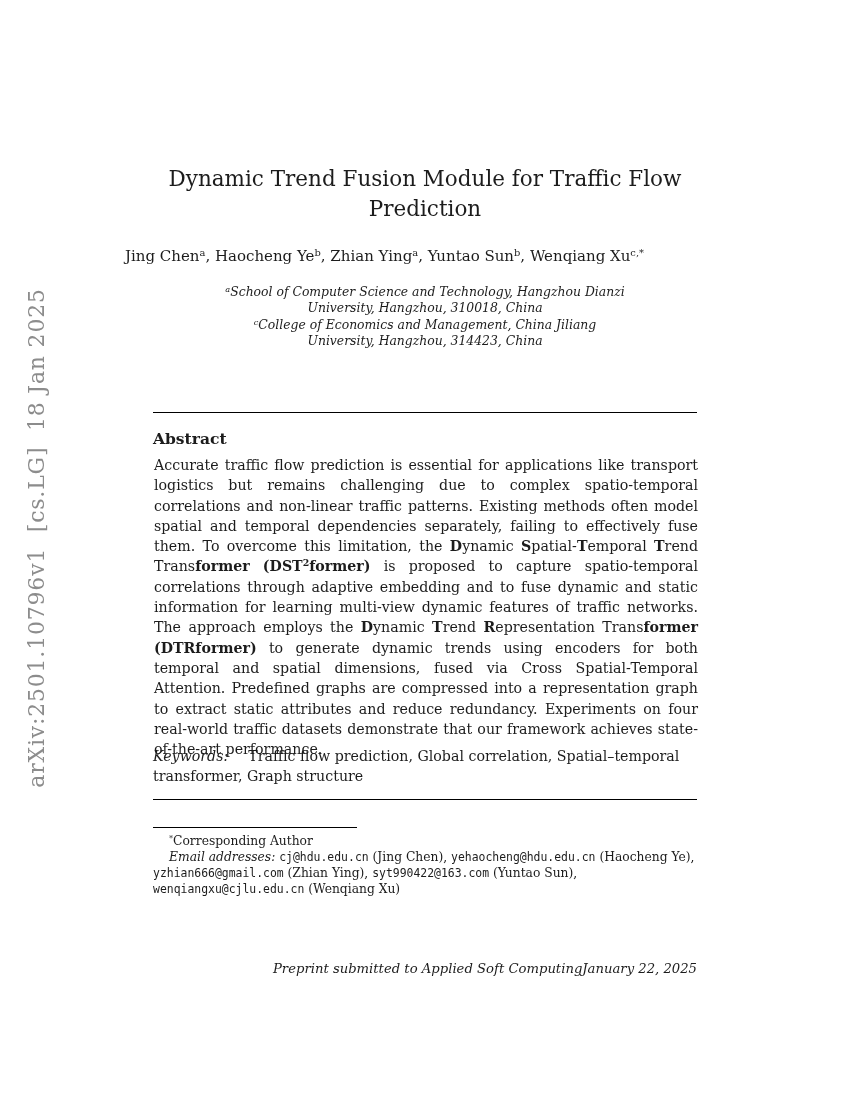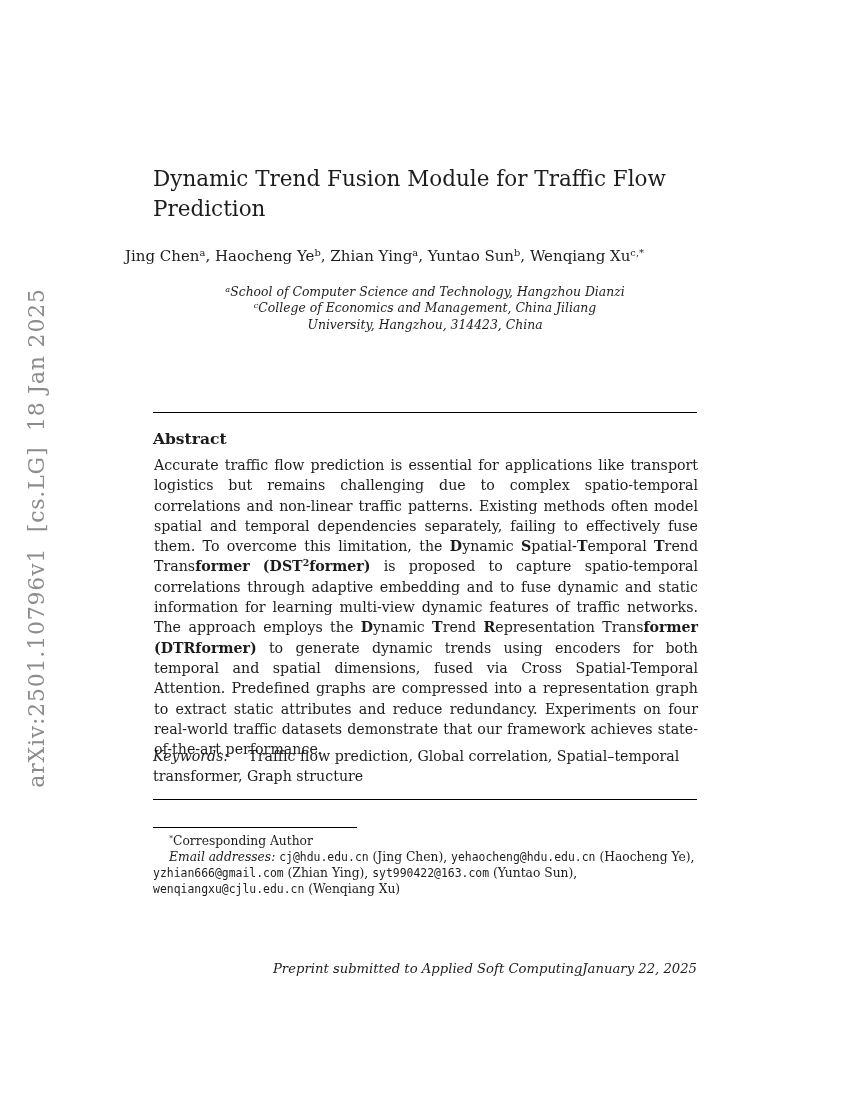--- a/index.html
+++ b/index.html
@@ -17,20 +17,21 @@
     transform:translate(-50%,-50%) rotate(-90deg);
     white-space:pre;
     font-size:22px;
     letter-spacing:0.8px;
     color:#8c8c8c;
     font-family:"DejaVu Serif", serif;
   }
   .title{
     position:absolute;
     left:153px;top:164px;width:544px;
+    text-align:center;
     font-size:21.5px;
     line-height:30px;
   }
   .authors{
     position:absolute;
     left:125px;top:247px;width:600px;
     text-align:left;
     font-size:15px;
   }
   .affils{
@@ -110,20 +111,21 @@
 <div class="page">
 
   <div class="watermark">arXiv:2501.10796v1  [cs.LG]  18 Jan 2025</div>
 
   <div class="title">Dynamic Trend Fusion Module for Traffic Flow Prediction</div>
 
   <div class="authors" id="authors"><span>Jing Chen</span><span class="sup">a</span>, <span>Haocheng Ye</span><span class="sup">b</span>, <span>Zhian Ying</span><span class="sup">a</span>, <span>Yuntao Sun</span><span class="sup">b</span>, <span>Wenqiang Xu</span><span class="sup">c,*</span></div>
 
   <div class="affils" id="affils">
       <div><span class="sup">a</span>School of Computer Science and Technology, Hangzhou Dianzi</div>
+      <div>University, Hangzhou, 310018, China</div>
       <div><span class="sup">c</span>College of Economics and Management, China Jiliang</div>
       <div>University, Hangzhou, 314423, China</div>
     </div>
 
   <div class="rule rule-top"></div>
 
   <div class="abs-head">Abstract</div>
 
   <p class="abs-body" id="abstract"><span>Accurate traffic flow prediction is essential for applications like transport logistics but remains challenging due to complex spatio-temporal correlations and non-linear traffic patterns. Existing methods often model spatial and temporal dependencies separately, failing to effectively fuse them. To overcome this limitation, the </span><span class="b">D</span><span>ynamic </span><span class="b">S</span><span>patial-</span><span class="b">T</span><span>emporal </span><span class="b">T</span><span>rend Trans</span><span class="b">former</span><span> </span><span class="b">(DST</span><span class="b sup">2</span><span class="b">former)</span><span> is proposed to capture spatio-temporal correlations through adaptive embedding and to fuse dynamic and static information for learning multi-view dynamic features of traffic networks. The approach employs the </span><span class="b">D</span><span>ynamic </span><span class="b">T</span><span>rend </span><span class="b">R</span><span>epresentation Trans</span><span class="b">former</span><span> </span><span class="b">(DTRformer)</span><span> to generate dynamic trends using encoders for both temporal and spatial dimensions, fused via Cross Spatial-Temporal Attention. Predefined graphs are compressed into a representation graph to extract static attributes and reduce redundancy. Experiments on four real-world traffic datasets demonstrate that our framework achieves state-of-the-art performance.</span></p>
 

